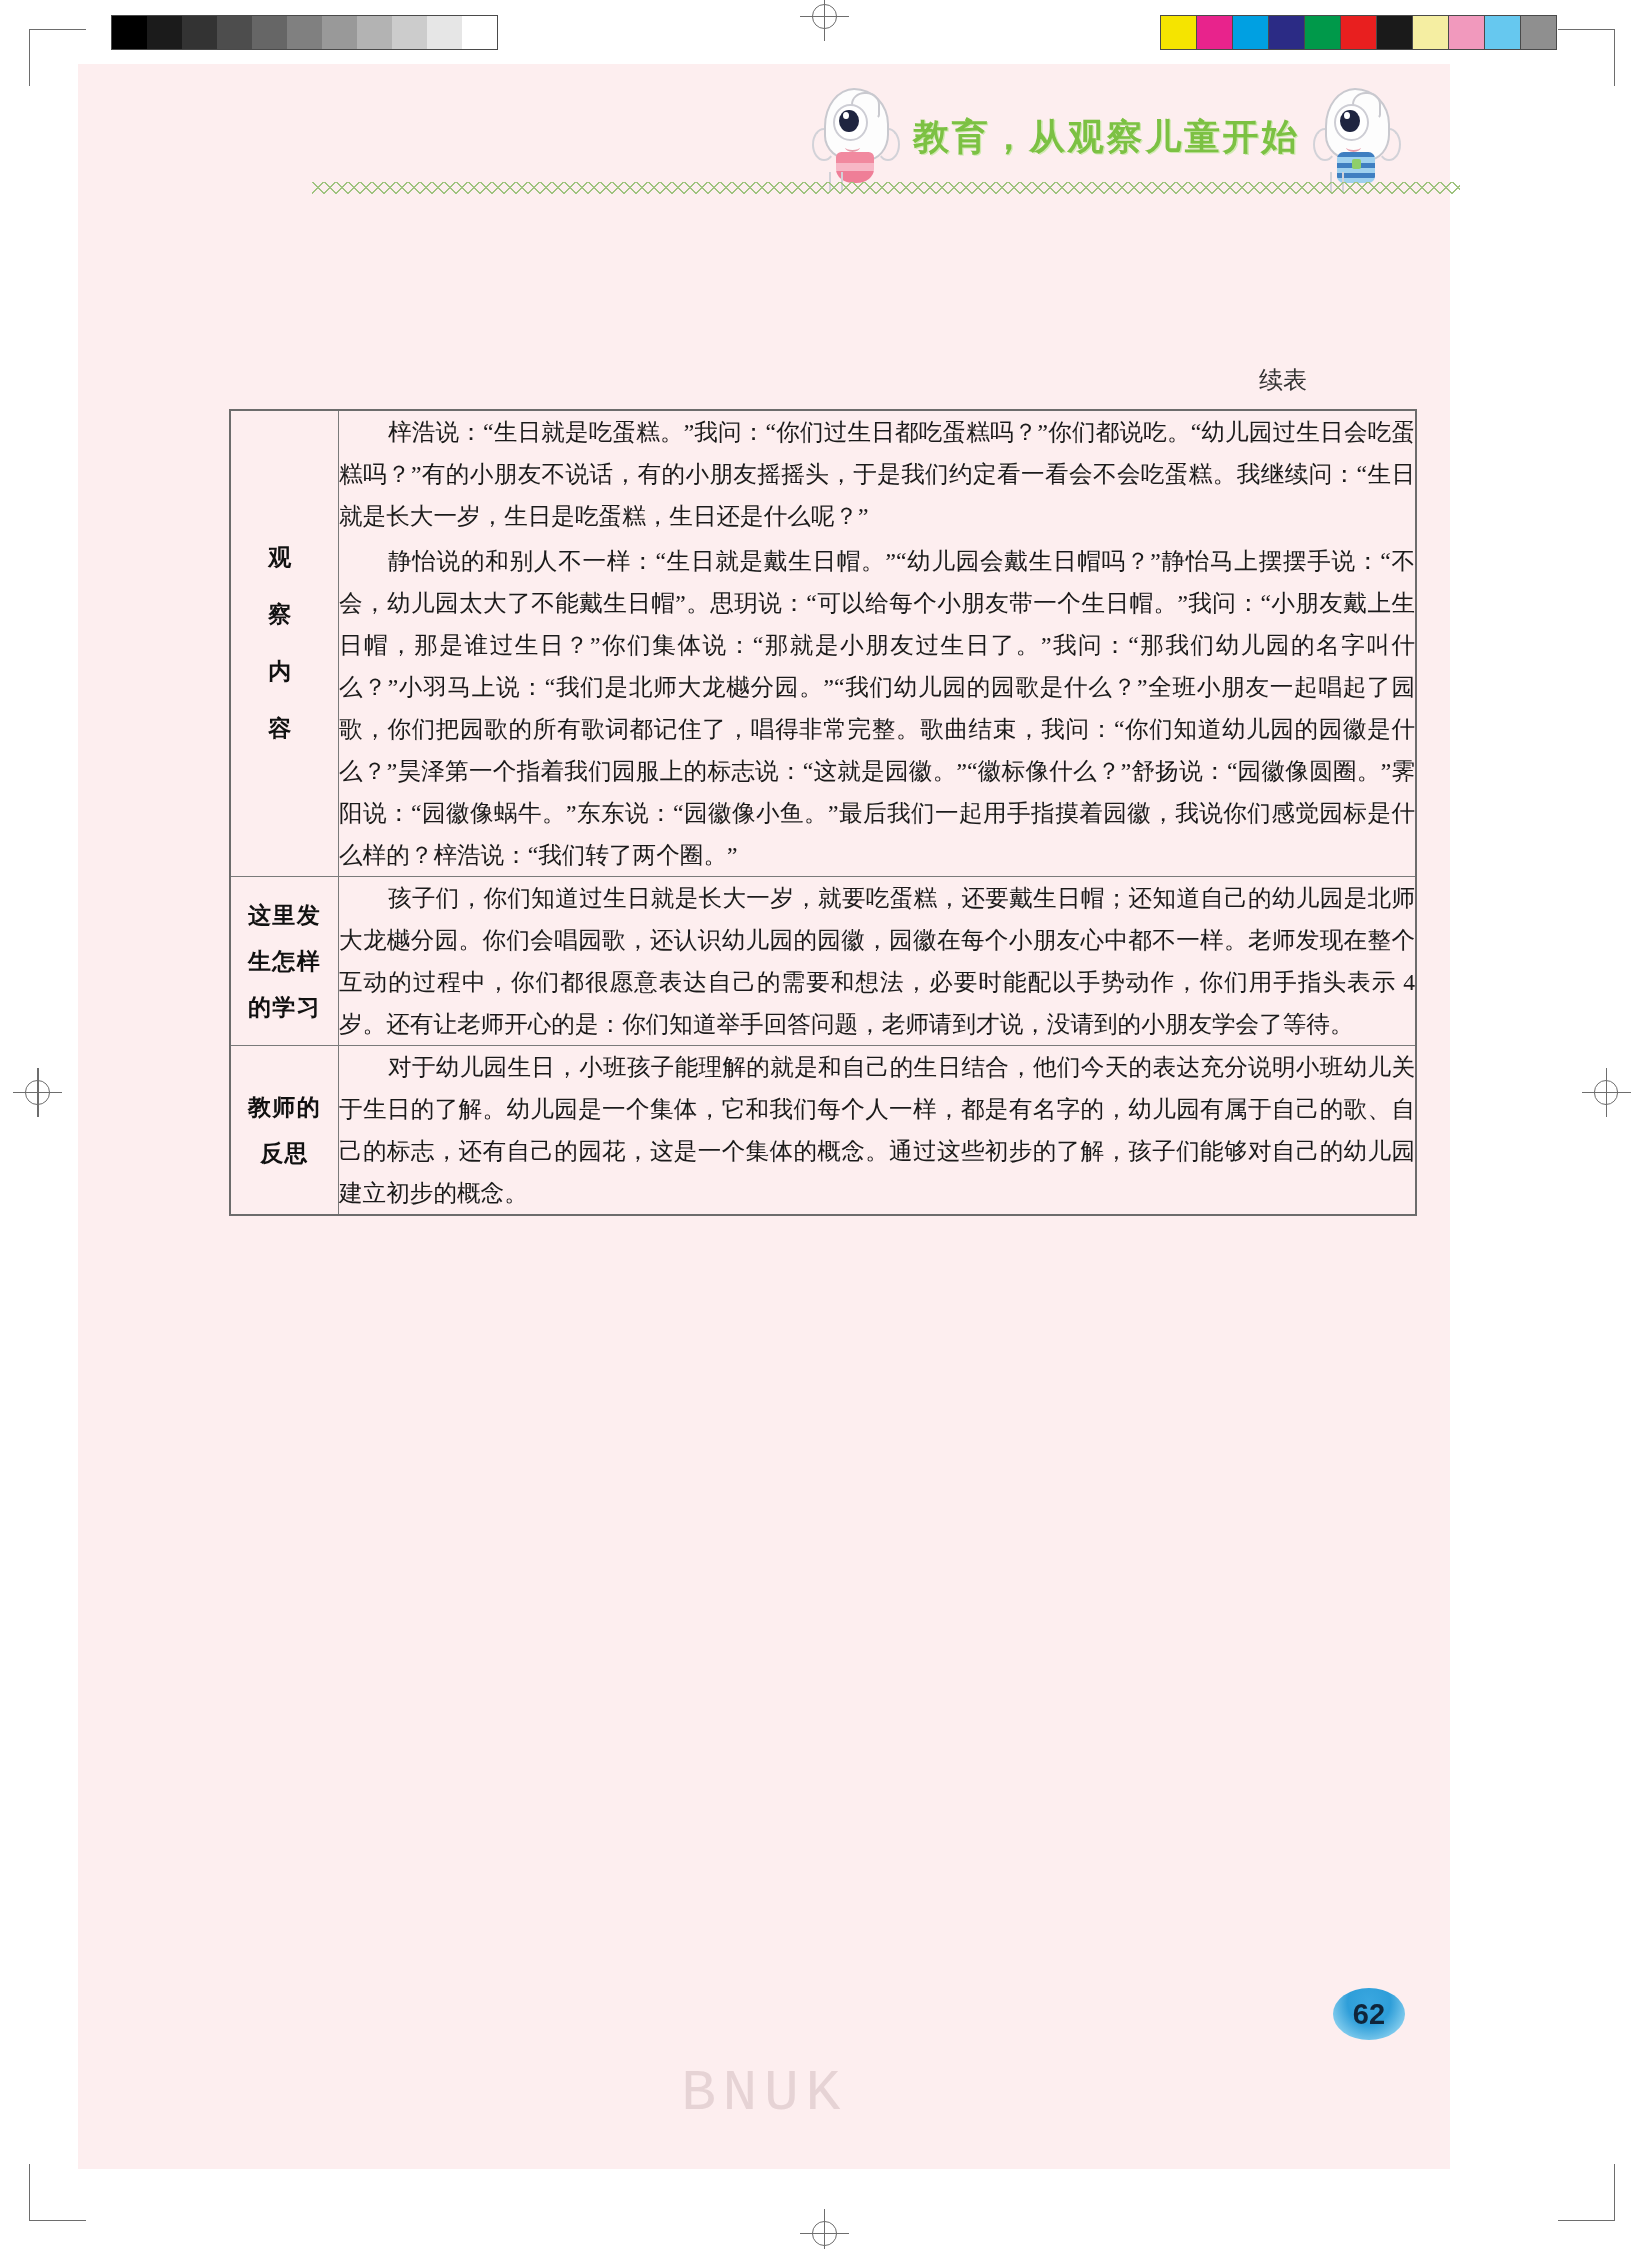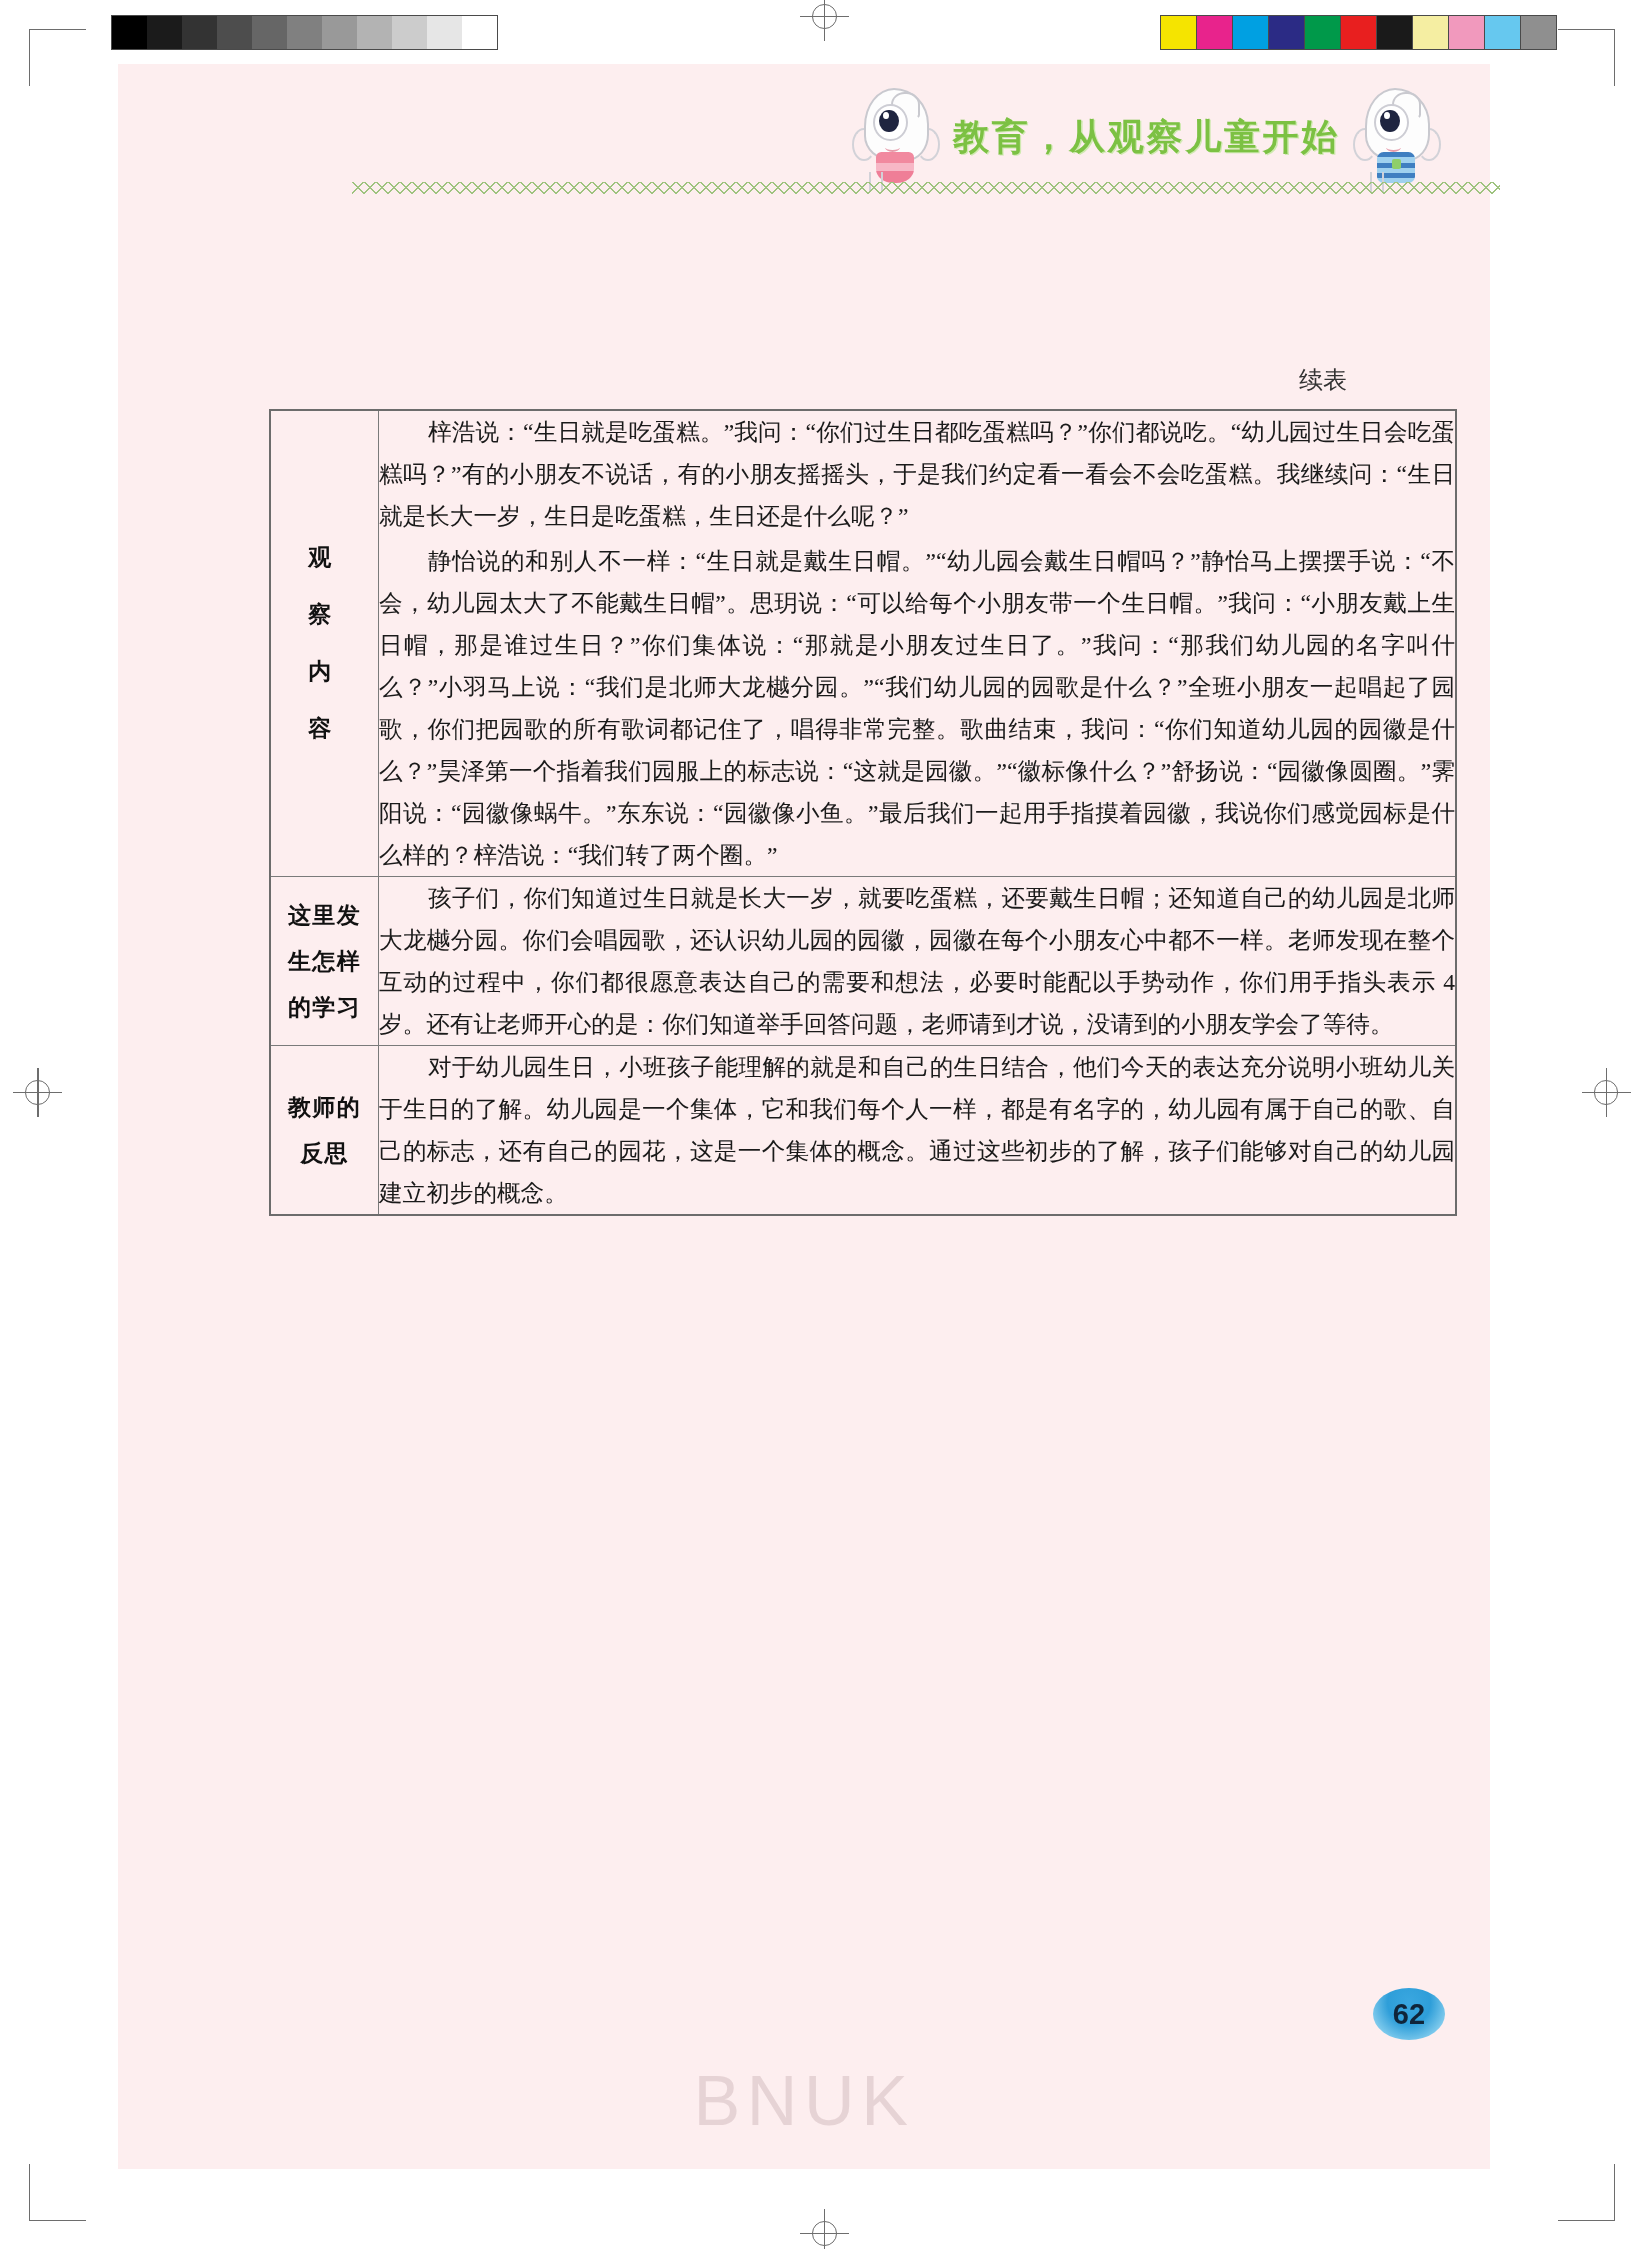--- a/index.html
+++ b/index.html
@@ -26,21 +26,20 @@
 
   .corner{position:absolute;width:57px;height:57px;}
   .corner b{position:absolute;background:#6d6d6d;display:block;}
   .corner .h{height:1.3px;width:57px;}
   .corner .v{width:1.3px;height:57px;}
 
   
   .page{
     position:absolute;left:78px;top:64px;width:1372px;height:2105px;
     background:#fdeeef;
-    margin-left:40px;
   }
   
   .header{position:relative;height:139px;}
   .header-inner{position:absolute;left:677px;top:20px;width:703px;height:106px;display:flex;align-items:center;justify-content:center;}
   .mascot{width:80px;height:100px;position:relative;flex:0 0 auto;}
   .mascot .head{
     position:absolute;left:8px;top:1.3px;width:61px;height:69px;
     background:#fdfdfd;border:2px solid #c9c9cf;
     border-radius:62% 72% 46% 58% / 70% 66% 48% 46%;
   }
@@ -128,22 +127,22 @@
     width:72px;height:52px;border-radius:50%;
     background:radial-gradient(ellipse at 50% 28%,#3aa7e0 0%,#2e9ed9 42%,#84cdee 78%,#d8eefa 100%);
     display:flex;align-items:center;justify-content:center;
     font-family:"Liberation Sans","DejaVu Sans",sans-serif;
     font-weight:bold;font-size:29px;color:#10253a;
   }
   
   .watermark{
     position:absolute;left:0;right:0;top:1997px;
     text-align:center;
-    font-family:Liberation Sans, sans-serif;
-    font-size:70px;font-weight:500;letter-spacing:6.6px;
+    font-family:Liberation Mono, monospace;
+    font-size:58px;font-weight:500;letter-spacing:6.6px;
     color:#e3cfd1;
     opacity:.85;
   }
 </style>
 </head>
 <body>
 
 <div class="scan-area">
 
   <div class="corner" style="left:29px;top:29px;">

